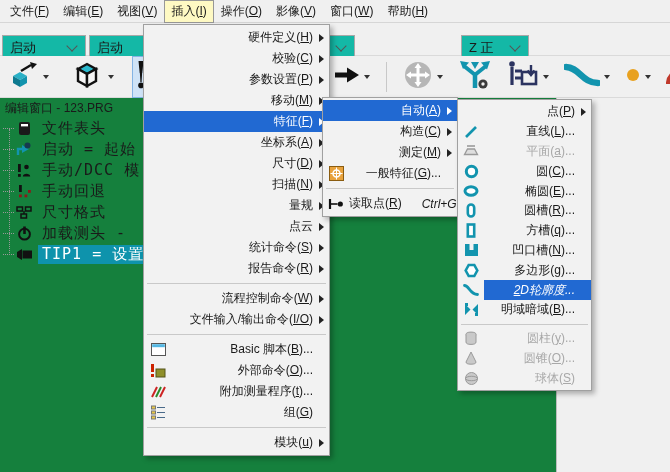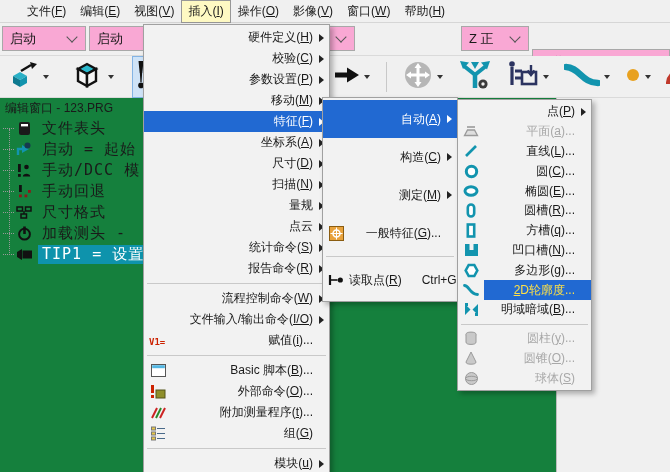--- a/index.html
+++ b/index.html
@@ -1,27 +1,27 @@
 <!DOCTYPE html>
 <html><head>
 <meta charset="utf-8">
 <style>
   html,body{margin:0;padding:0;}
   body{font-family:"Liberation Sans",sans-serif;}
   .screen{position:relative;width:670px;height:472px;background:#f0f0f0;overflow:hidden;color:#1a1a1a;}
 
   
   .menubar{position:absolute;top:0;left:0;right:0;height:22px;background:#f0f0f0;
-    border-bottom:1px solid #d6d6d6;display:flex;align-items:center;padding-left:20px;font-size:12px;}
+    border-bottom:1px solid #d6d6d6;display:flex;align-items:center;padding-left:3px;font-size:12px;}
   .mb-item{padding:2px 6px;white-space:nowrap;border:1px solid transparent;}
   .mb-item.active{border:1px solid #979797;background:#fef9c3;}
 
   
   .toolbar1{position:absolute;top:23px;left:0;right:0;height:32px;background:#f0f0f0;border-bottom:1px solid #dadada;}
-  .combo{position:absolute;top:3px;height:25px;background:#f9a8d4;border:1px solid #a8a8a8;
+  .combo{position:absolute;top:12px;height:25px;background:#14b8a6;border:1px solid #a8a8a8;
     display:flex;align-items:center;font-size:13px;box-sizing:border-box;}
   .combo .val{padding-left:7px;flex:1;white-space:nowrap;overflow:hidden;}
   .chev{width:7px;height:7px;border-left:1.6px solid #555;border-bottom:1.6px solid #555;
     transform:rotate(-45deg);margin:-3px 9px 0 4px;flex:0 0 auto;}
 
   
   .toolbar2{position:absolute;top:56px;left:0;right:0;height:41px;background:#f0f0f0;border-bottom:1px solid #dadada;}
   .tb-group{position:absolute;top:0;height:41px;display:flex;align-items:center;}
   .tb-left{left:6px;gap:15px;}
   .tb-right{left:331px;gap:9px;}
@@ -41,31 +41,31 @@
   .trow::before{content:"";width:11px;border-top:1px dotted #999;margin-right:1px;flex:0 0 auto;}
   .trow .ticon{width:18px;display:flex;justify-content:center;flex:0 0 auto;}
   .trow .tlabel{margin-left:5px;padding:0 4px;}
   .trow .tlabel.sel{background:#0e93ac;color:#fff;}
 
   
   .menu{position:absolute;background:#f2f2f2;border:1px solid #a0a0a0;
     box-shadow:3px 3px 5px rgba(0,0,0,.28);padding:2px 0;font-size:12px;box-sizing:border-box;}
   .mi{display:flex;align-items:center;position:relative;}
   .menu-insert .mi{height:21px;}
-  .menu-feature .mi{height:38px;}
+  .menu-feature .mi{height:21px;}
   .menu-auto .mi{height:19.8px;}
   .mi .gut{flex:0 0 28px;display:flex;align-items:center;justify-content:center;height:100%;}
   .menu-feature .mi .gut,.menu-auto .mi .gut{flex:0 0 26px;}
   .mi .body{flex:1;display:flex;align-items:center;height:100%;padding-right:16px;position:relative;white-space:nowrap;justify-content:flex-end;}
-  .mi .sc{margin-left:20px;}
+  .mi .sc{margin-left:20px;font-style:italic;}
   .mi .arr{position:absolute;right:5px;top:50%;transform:translateY(-50%);width:0;height:0;
     border-left:5px solid #222;border-top:4px solid transparent;border-bottom:4px solid transparent;}
   .mi.hl{background:#2169d2;color:#fff;}
   .mi.hl .arr{border-left-color:#fff;}
-  .mi.hl-text .body{background:#2169d2;color:#fde047;}
+  .mi.hl-text .body{background:#2169d2;color:#ffffff;font-style:italic;}
   .mi.disabled{color:#a8a8a8;}
   .msep{height:1px;background:#c9c9c9;margin:4px 3px;}
   .menu u{text-decoration:underline;}
   .menu-insert{left:143px;top:24px;width:187px;z-index:30;}
   .menu-feature{left:322px;top:97px;width:136px;z-index:31;}
   .menu-auto{left:457px;top:99px;width:135px;z-index:32;}
 </style>
 </head>
 <body>
 
@@ -355,30 +355,20 @@
           <span class="arr"></span>
         </span>
       </div>
       <div class="mi">
         <span class="gut"></span>
         <span class="body">
           <span class="lbl">文件输入/输出命令(<u>I/O</u>)</span>
           <span class="arr"></span>
         </span>
       </div>
-      <div class="mi">
-        <span class="gut">
-          <svg width="18" height="12" viewBox="0 0 18 12">
-            <text x="0" y="10" font-size="9" font-weight="bold" fill="#cc2200" font-family="DejaVu Sans Mono, monospace">V1=</text>
-          </svg>
-        </span>
-        <span class="body">
-          <span class="lbl">赋值(<u>i</u>)...</span>
-        </span>
-      </div>
       <div class="msep"></div>
       <div class="mi">
         <span class="gut">
           <svg width="15" height="13" viewBox="0 0 15 13">
             <rect x="0.5" y="0.5" width="14" height="12" fill="#fff" stroke="#555"></rect>
             <rect x="1.2" y="1.2" width="12.6" height="3" fill="#54b7e3"></rect>
           </svg>
         </span>
         <span class="body">
           <span class="lbl">Basic 脚本(<u>B</u>)...</span>
@@ -483,39 +473,39 @@
       </div>
     </div>
   <div class="menu menu-auto" id="menu-auto">
       <div class="mi">
         <span class="gut"></span>
         <span class="body">
           <span class="lbl">点(<u>P</u>)</span>
           <span class="arr"></span>
         </span>
       </div>
+      <div class="mi">
+        <span class="gut">
+          <svg width="14" height="14" viewBox="0 0 14 14">
+            <line x1="2" y1="12" x2="12" y2="2" stroke="#1294ae" stroke-width="2.6"></line>
+          </svg>
+        </span>
+        <span class="body">
+          <span class="lbl">直线(<u>L</u>)...</span>
+        </span>
+      </div>
       <div class="mi disabled">
         <span class="gut">
           <svg width="16" height="14" viewBox="0 0 16 14">
             <line x1="4" y1="2" x2="12" y2="2" stroke="#9a9a9a" stroke-width="1.6"></line>
             <path d="M4.5 5 L11.5 5 L14.5 10.5 L1.5 10.5 Z" fill="#dedede" stroke="#9a9a9a" stroke-width="1.3"></path>
           </svg>
         </span>
         <span class="body">
           <span class="lbl">平面(<u>a</u>)...</span>
-        </span>
-      </div>
-      <div class="mi">
-        <span class="gut">
-          <svg width="14" height="14" viewBox="0 0 14 14">
-            <line x1="2" y1="12" x2="12" y2="2" stroke="#1294ae" stroke-width="2.6"></line>
-          </svg>
-        </span>
-        <span class="body">
-          <span class="lbl">直线(<u>L</u>)...</span>
         </span>
       </div>
       <div class="mi">
         <span class="gut">
           <svg width="15" height="15" viewBox="0 0 15 15">
             <circle cx="7.5" cy="7.5" r="5.2" fill="#fff" stroke="#1294ae" stroke-width="3"></circle>
           </svg>
         </span>
         <span class="body">
           <span class="lbl">圆(<u>C</u>)...</span>

